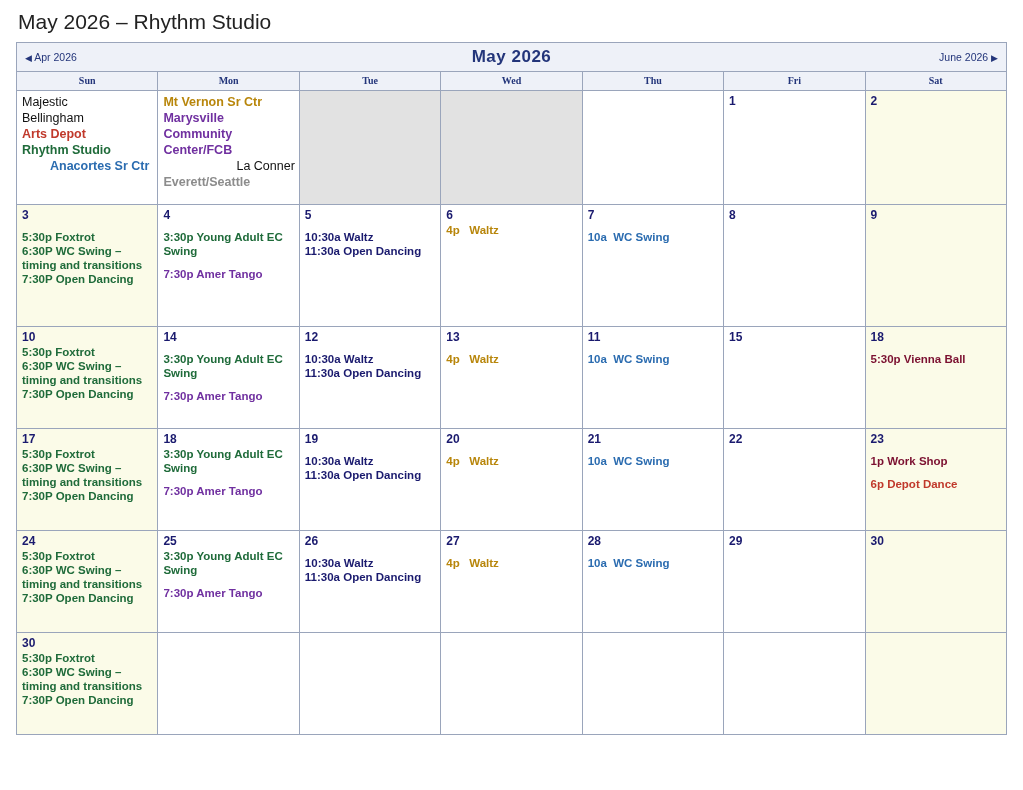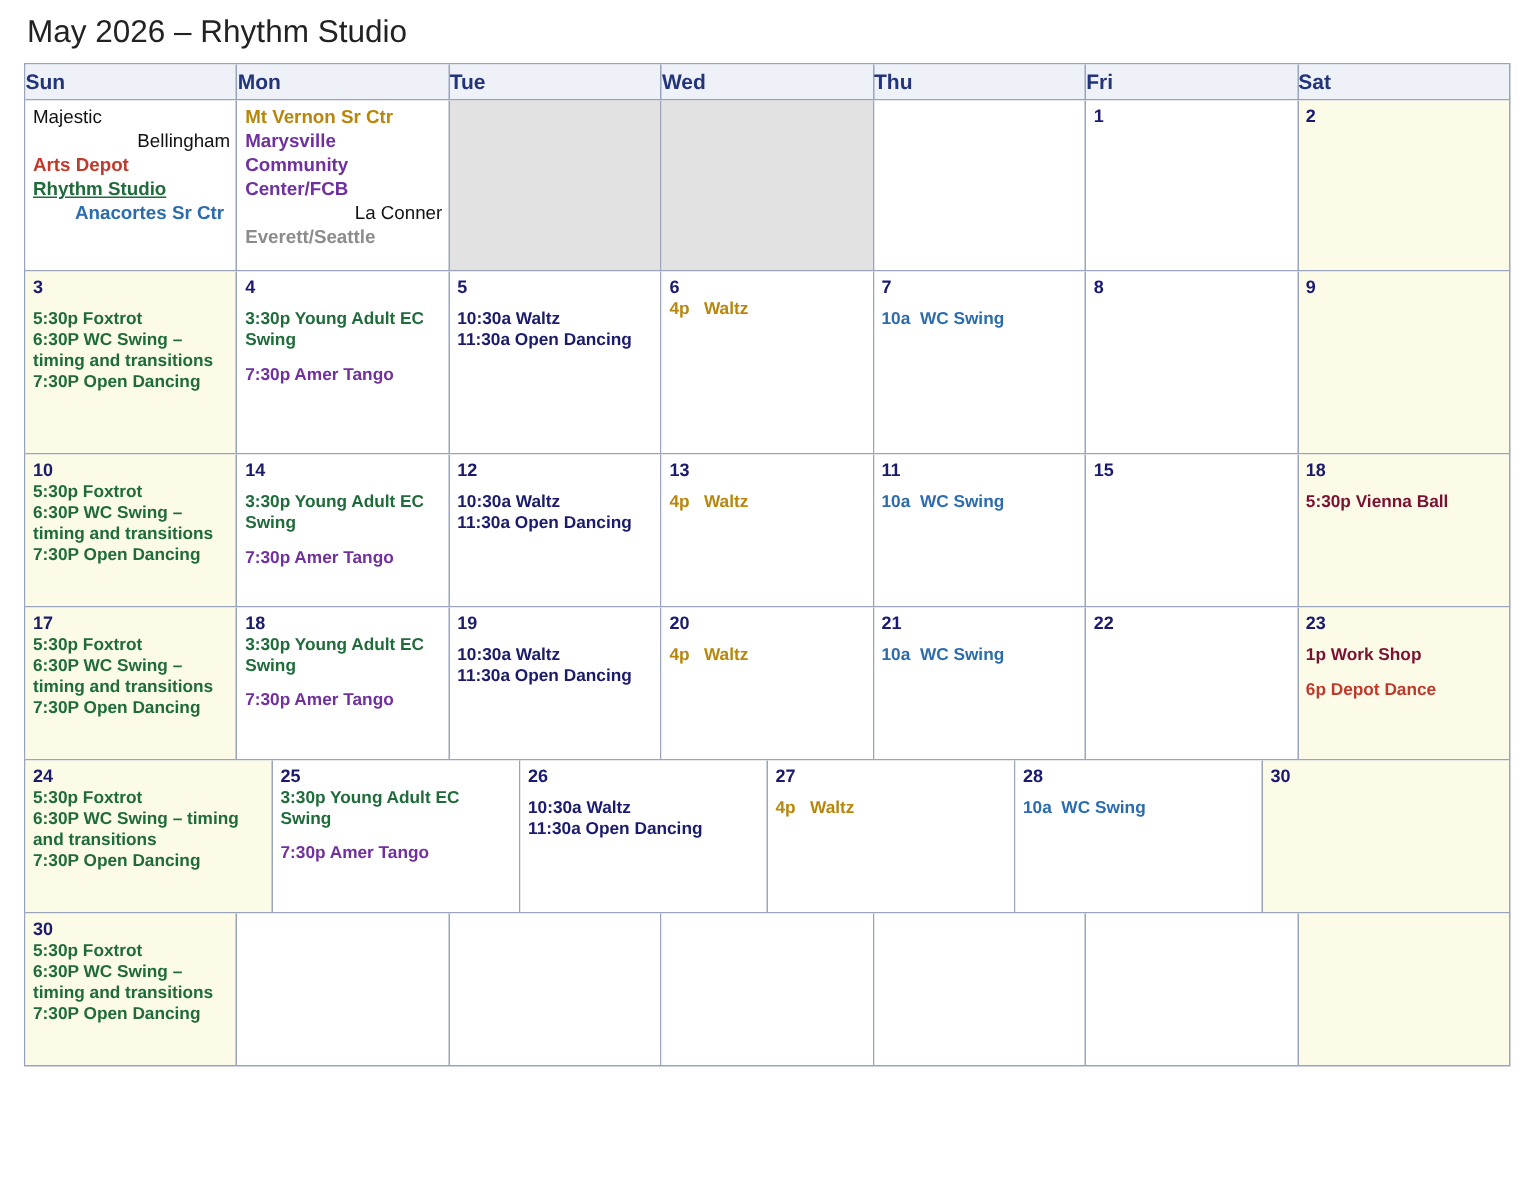--- a/index.html
+++ b/index.html
@@ -54,27 +54,28 @@
   .nav-next { right: 8px; }
   .nav-prev .arrow, .nav-next .arrow { font-size: 9px; }
   
   .weekdays {
     display: flex;
     background: #eef1f8;
     border-bottom: 1px solid #9aa5bb;
   }
   .weekdays .wd {
     flex: 1 1 0;
-    text-align: left;
-    font-size: 14px;
+    text-align: center;
+    font-size: 10px;
     font-weight: bold;
     color: #23357a;
     padding: 3px 0 4px 0;
     border-right: 1px solid #9aa5bb;
     box-sizing: border-box;
+    font-family: Liberation Serif, serif;
   }
   .weekdays .wd:last-child { border-right: none; }
   
   .week {
     display: flex;
     border-bottom: 1px solid #9aa5bb;
   }
   .week:last-child { border-bottom: none; }
   .day {
     flex: 1 1 0;
@@ -119,38 +120,49 @@
   .r4 { min-height: 101px; }
   .r5 { min-height: 101px; }
 </style>
 </head>
 <body>
 
 <div class="page-title">May 2026 – Rhythm Studio</div>
 
 <div class="cal-wrap">
 
+  <div class="cal-header">
+    <div class="nav-prev">
+      <span class="arrow">◀</span>
+      <span>Apr  2026</span>
+    </div>
+    <div class="month-title">May  2026</div>
+    <div class="nav-next">
+      <span>June  2026</span>
+      <span class="arrow">▶</span>
+    </div>
+  </div>
 
   <div class="weekdays" id="weekday-row">
       <div class="wd">Sun</div>
       <div class="wd">Mon</div>
       <div class="wd">Tue</div>
       <div class="wd">Wed</div>
       <div class="wd">Thu</div>
       <div class="wd">Fri</div>
       <div class="wd">Sat</div>
     </div>
 
   <div id="grid">
       <div class="week r0">
         <div class="day white r0">
           <div class="hdr-line plain" style="color: rgb(17, 17, 17);">Majestic</div>
-          <div class="hdr-line plain" style="color: rgb(17, 17, 17); text-align: right;">Bellingham</div>
+          <div class="hdr-line plain" style="color: rgb(17, 17, 17);">Bellingham</div>
           <div class="hdr-line" style="color: rgb(192, 57, 43);">Arts Depot</div>
-          <div class="hdr-line" style="color: rgb(31, 107, 58); text-decoration: underline;">Rhythm Studio</div>
+          <div class="hdr-line" style="color: rgb(31, 107, 58);">Rhythm Studio</div>
           <div class="hdr-line" style="color: rgb(43, 108, 176); margin-left: 28px;">Anacortes Sr Ctr</div>
         </div>
         <div class="day white r0">
           <div class="hdr-line" style="color: rgb(184, 134, 11);">Mt Vernon Sr Ctr</div>
           <div class="hdr-line" style="color: rgb(112, 48, 160);">Marysville Community Center/FCB</div>
           <div class="hdr-line plain" style="color: rgb(17, 17, 17); text-align: right;">La Conner</div>
           <div class="hdr-line" style="color: rgb(140, 140, 140);">Everett/Seattle</div>
         </div>
         <div class="day gray r0"></div>
         <div class="day gray r0"></div>
@@ -279,20 +291,23 @@
           <div class="ev" style="color: rgb(26, 26, 110);">11:30a Open Dancing</div>
         </div>
         <div class="day white r4">
           <div class="daynum">27</div>
           <div class="ev gap" style="color: rgb(184, 134, 11);">4p   Waltz</div>
         </div>
         <div class="day white r4">
           <div class="daynum">28</div>
           <div class="ev gap" style="color: rgb(43, 108, 176);">10a  WC Swing</div>
         </div>
+        <div class="day white r4">
+          <div class="daynum">29</div>
+        </div>
         <div class="day pale r4">
           <div class="daynum">30</div>
         </div>
       </div>
       <div class="week r5">
         <div class="day pale r5">
           <div class="daynum">30</div>
           <div class="ev" style="color: rgb(31, 107, 58);">5:30p Foxtrot</div>
           <div class="ev" style="color: rgb(31, 107, 58);">6:30P WC Swing – timing and transitions</div>
           <div class="ev" style="color: rgb(31, 107, 58);">7:30P Open Dancing</div>

